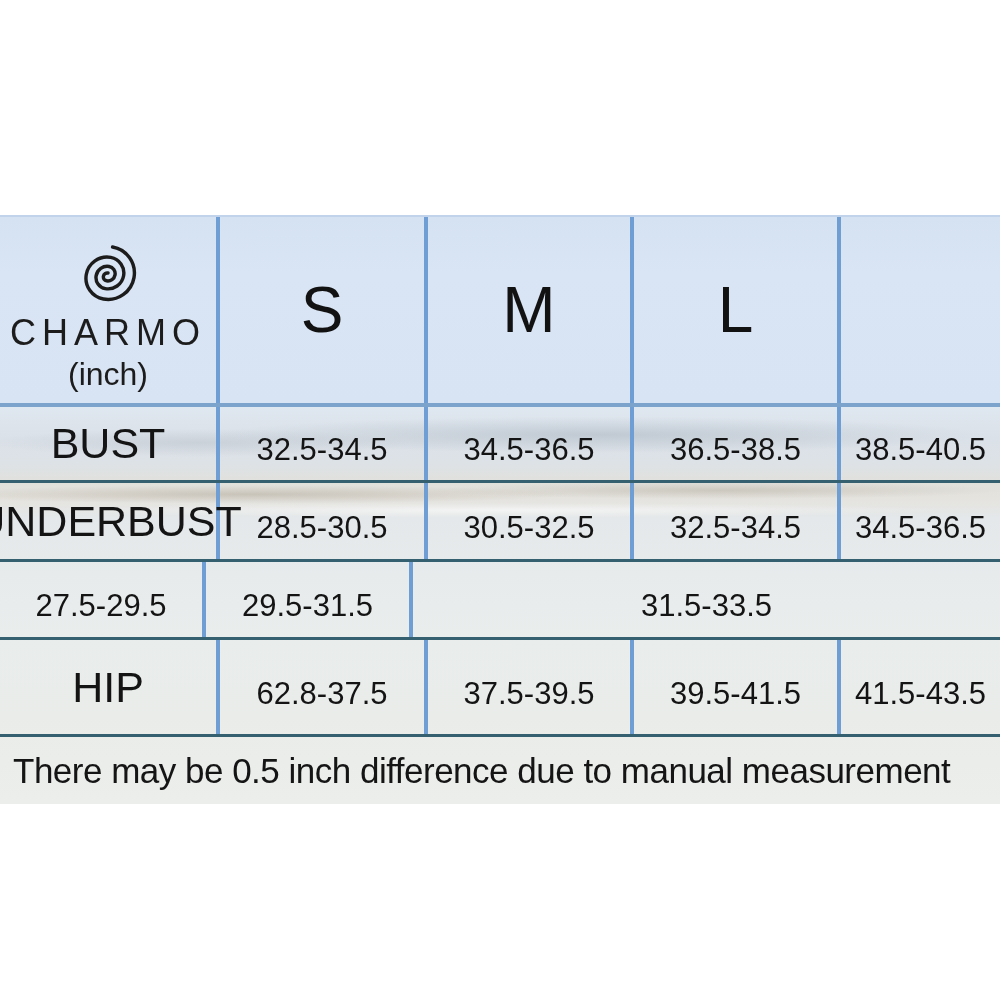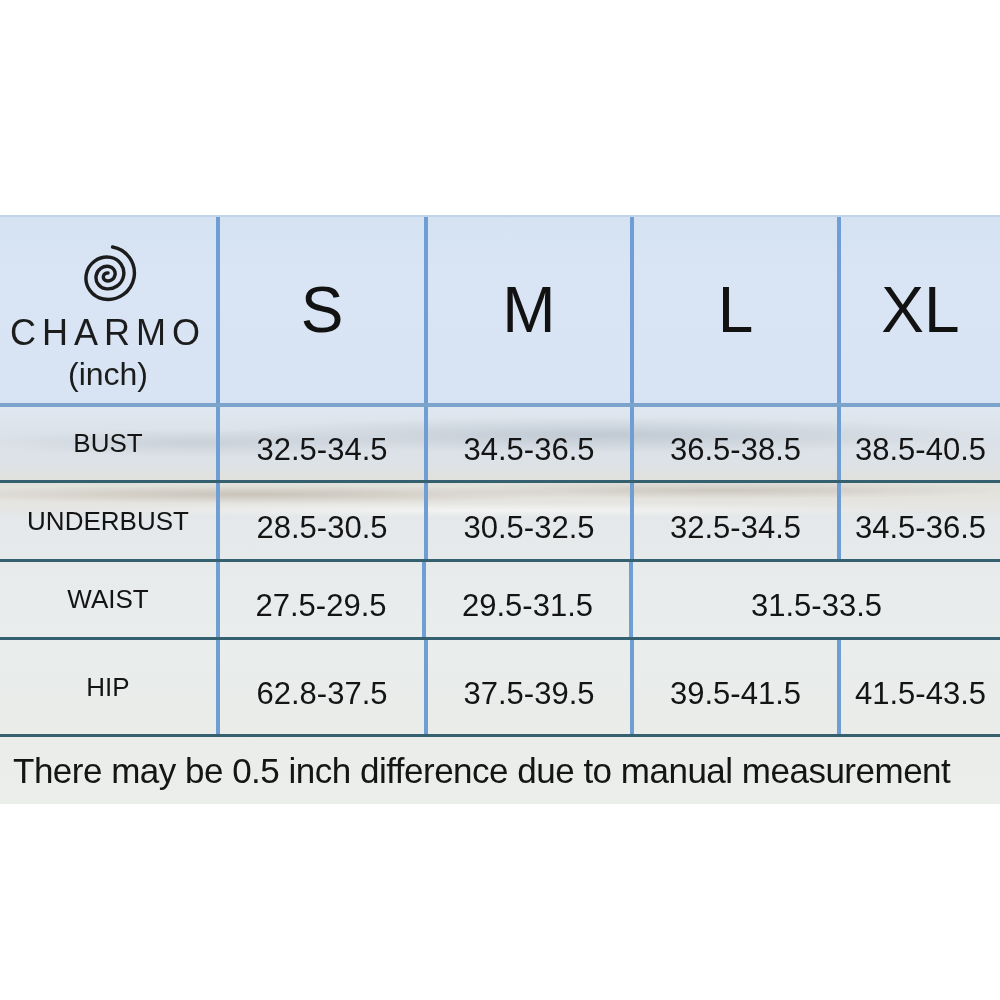--- a/index.html
+++ b/index.html
@@ -75,21 +75,21 @@
     border-bottom:3px solid #35606f;
   }
   .row-bust{height:76px;}
   .row-underbust{height:79px;}
   .row-waist{height:78px;}
   .row-hip{height:97px;}
   .dcell{
     display:flex;align-items:center;justify-content:center;
   }
   .row-label{
-    font-size:26px;
+    font-size:43px;
     font-weight:500;
     color:#141414;
   }
   .row-value{
     font-size:31px;
     color:#141414;
     padding-top:13px;
   }
   
   .note-row{
@@ -122,21 +122,20 @@
                      A 11 11 0 0 1 62 50
                      A 6 6 0 0 1 50 50" fill="none" stroke="#1c1c1c" stroke-width="5.2" stroke-linecap="round"></path>
           </g>
         </svg>
         <div class="brand-name">CHARMO</div>
         <div class="brand-unit">(inch)</div>
       </div>
       <div class="hcell col-2 size-letter">S</div>
       <div class="hcell col-3 size-letter">M</div>
       <div class="hcell col-4 size-letter">L</div>
-      <div class="hcell col-5 size-letter">XL</div>
     </div>
 
     <div class="table-body">
 
       <div class="data-row row-bust">
         <div class="dcell col-1 row-label">BUST</div>
         <div class="dcell col-2 row-value">32.5-34.5</div>
         <div class="dcell col-3 row-value">34.5-36.5</div>
         <div class="dcell col-4 row-value">36.5-38.5</div>
         <div class="dcell col-5 row-value">38.5-40.5</div>
@@ -144,21 +143,20 @@
 
       <div class="data-row row-underbust">
         <div class="dcell col-1 row-label">UNDERBUST</div>
         <div class="dcell col-2 row-value">28.5-30.5</div>
         <div class="dcell col-3 row-value">30.5-32.5</div>
         <div class="dcell col-4 row-value">32.5-34.5</div>
         <div class="dcell col-5 row-value">34.5-36.5</div>
       </div>
 
       <div class="data-row row-waist">
-        <div class="dcell col-1 row-label">WAIST</div>
         <div class="dcell col-3 row-value">27.5-29.5</div>
         <div class="dcell col-4 row-value">29.5-31.5</div>
         <div class="dcell col-5 row-value">31.5-33.5</div>
       </div>
 
       <div class="data-row row-hip">
         <div class="dcell col-1 row-label">HIP</div>
         <div class="dcell col-2 row-value">62.8-37.5</div>
         <div class="dcell col-3 row-value">37.5-39.5</div>
         <div class="dcell col-4 row-value">39.5-41.5</div>

